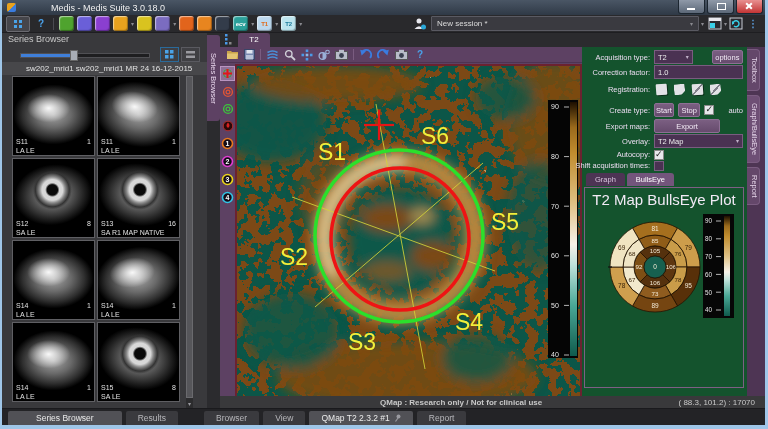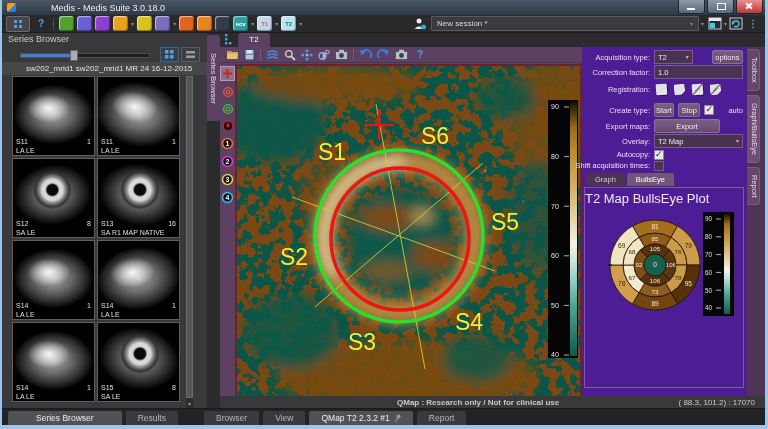--- a/index.html
+++ b/index.html
@@ -95,21 +95,21 @@
   .qtb{display:flex;}
 
   .viewer-zone{position:absolute;left:0;top:30px;width:362px;bottom:13px;}
   .tool-strip{position:absolute;left:0;top:0;width:15px;bottom:0;display:flex;flex-direction:column;
     align-items:center;gap:5px;padding-top:3px;}
   .sel-box{width:13px;height:13px;background:#8f6f96;border:1px solid #b894c0;display:flex;align-items:center;justify-content:center;}
   .ts-ic{display:flex;}
   .image-wrap{position:absolute;left:15px;top:1px;border:2px solid #6b2230;width:343px;height:330px;}
 
   
-  .right-panel{position:absolute;left:362px;top:14px;width:165px;bottom:13px;background:#4c1d95;font-size:7.5px;color:#eadcf0;}
+  .right-panel{position:absolute;left:362px;top:14px;width:165px;bottom:13px;background:#14532d;font-size:7.5px;color:#eadcf0;}
   .rrow{position:absolute;left:0;right:4px;height:14px;display:flex;align-items:center;}
   .rlabel{flex:0 0 68px;text-align:right;margin-right:4px;white-space:nowrap;}
   .rrow.wide .rlabel{flex-basis:92px;margin-left:-24px;}
   .rsel{background:#4a3252;border:1px solid #7a5c80;height:12px;display:flex;align-items:center;
     justify-content:space-between;padding:0 3px;color:#eee;}
   .rsel .dd{color:#c0b0c8;}
   .rbtn{background:linear-gradient(#7b5f82,#664b6d);border:1px solid #8d6f94;border-radius:2px;height:12px;
     color:#f2eaf5;display:flex;align-items:center;justify-content:center;}
   .rinput{background:#4a3252;border:1px solid #7a5c80;height:12px;display:flex;align-items:center;padding:0 3px;color:#eee;}
   .cb{width:8px;height:8px;display:inline-block;position:relative;margin-right:3px;}
@@ -118,33 +118,33 @@
   .cb.un{background:#4a3252;border:1px solid #7a5c80;}
   .reg-btn{width:15px;height:14px;display:inline-flex;align-items:center;justify-content:center;margin-right:3px;}
   .page{width:11px;height:11px;background:#e2e2e6;transform:rotate(-4deg);border-radius:1px;
     box-shadow:1px 1px 0 rgba(0,0,0,.45);}
   .page.fold{clip-path:polygon(0 0,100% 0,100% 65%,65% 100%,0 100%);}
   .page.slash{background:linear-gradient(135deg,#e2e2e6 44%,#80808a 44% 56%,#e2e2e6 56%);}
   .ptabs{position:absolute;left:4px;top:126px;display:flex;gap:2px;}
   .ptab{height:13px;line-height:13px;padding:0 9px;background:#4d3454;color:#d8c6de;border-radius:3px 3px 0 0;}
   .ptab.active{background:#73557c;color:#fff;}
   .be-box{position:absolute;left:2px;top:140px;width:158px;bottom:8px;border:1px solid #7e5f84;}
-  .be-title{font-size:13px;color:#f2eaf6;margin-top:3px;}
+  .be-title{font-size:15px;color:#f2eaf6;text-align:center;margin-top:3px;}
   .be-box svg{display:block;margin:2px auto 0;}
 
   
   .side-tabs{position:absolute;left:527px;top:14px;right:0;bottom:13px;background:#4e3554;
     display:flex;flex-direction:column;gap:4px;padding-top:2px;}
   .stab{writing-mode:vertical-rl;background:#64476a;border:1px solid #7a5c80;border-left:none;
     border-radius:0 4px 4px 0;color:#e4d4e8;font-size:7.5px;padding:7px 0;text-align:center;width:12px;}
   .stab.active{background:#6e4f75;}
 
   
   .qmap-status{position:absolute;left:0;bottom:0;right:0;height:13px;background:#39393b;}
-  .status-text{position:absolute;left:177px;top:0;line-height:13px;font-size:8px;font-weight:bold;color:#c8c8c8;white-space:nowrap;}
+  .status-text{position:absolute;left:160px;top:0;line-height:13px;font-size:8px;font-weight:bold;color:#c8c8c8;white-space:nowrap;}
   .coords-text{position:absolute;right:10px;top:0;line-height:13px;font-size:8px;color:#c8c8c8;white-space:nowrap;}
 
   
   .bottomtabs{position:absolute;left:0;bottom:0;right:0;height:16px;background:#232326;border-top:1px solid #1a1a1d;
     display:flex;align-items:flex-end;padding-left:6px;gap:4px;}
   .btab{height:14px;line-height:14px;font-size:8.5px;background:#3a3a3e;color:#b8b8bc;padding:0 12px;
     border-radius:2px 2px 0 0;white-space:nowrap;display:flex;align-items:center;gap:4px;}
   .btab.active{background:#515156;color:#ececec;}
   .btab.w-wide{padding:0 28px;}
   .group-gap{width:18px;}

